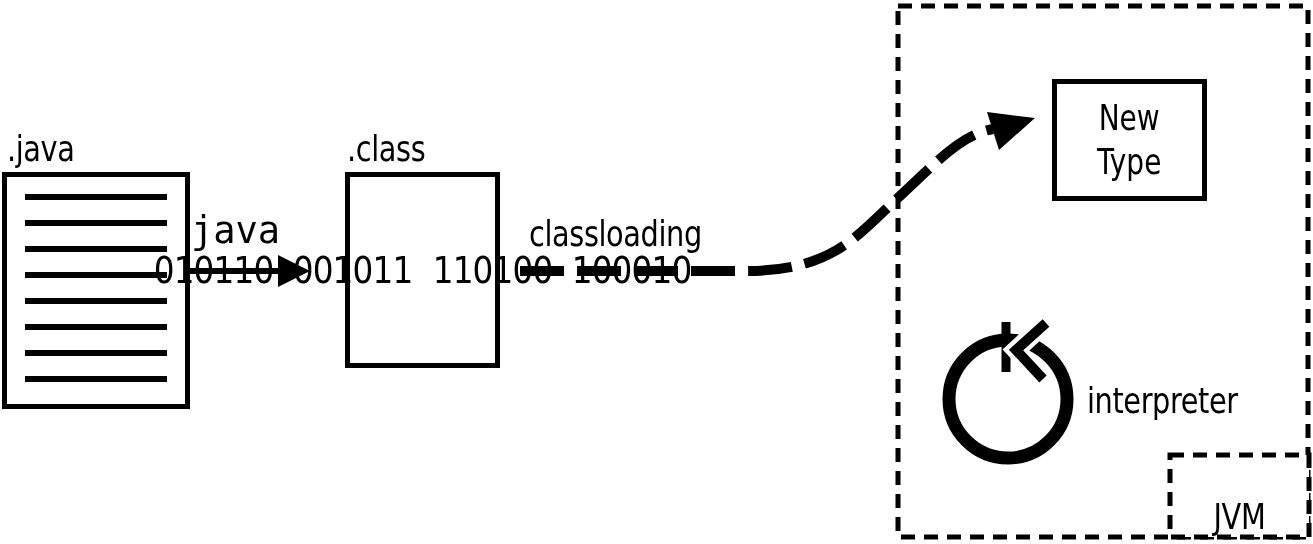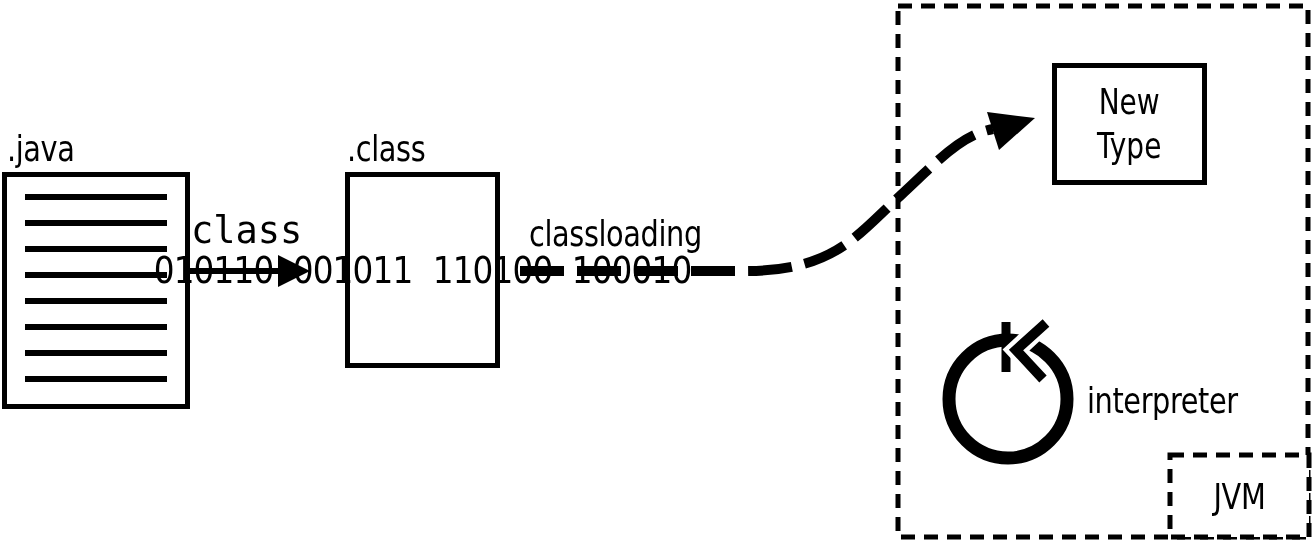--- a/index.html
+++ b/index.html
@@ -81,42 +81,42 @@
     line-height: 47px;
     letter-spacing: -1px;
     transform: scaleX(0.86);
     transform-origin: center;
     white-space: nowrap;
   }
   
   .newtype-box {
     position: absolute;
     left: 1052px;
-    top: 63px;
+    top: 79px;
     width: 145px;
     height: 112px;
     border: 5px solid #000000;
     background: #ffffff;
     display: flex;
     flex-direction: column;
     justify-content: center;
     align-items: center;
   }
   .newtype-line {
     font-size: 35px;
     line-height: 44px;
     transform: scaleX(0.80);
     transform-origin: center;
     white-space: nowrap;
   }
   
   .jvm-label-text {
     position: absolute;
     left: 1170px;
-    top: 479px;
+    top: 499px;
     width: 139px;
     text-align: center;
     font-size: 36px;
     line-height: 1;
     letter-spacing: -0.5px;
   }
   .jvm-label-text .inner {
     display: inline-block;
     transform: scaleX(0.80);
     transform-origin: center;
@@ -157,21 +157,21 @@
     <div class="doc-line"></div>
     <div class="doc-line"></div>
     <div class="doc-line"></div>
     <div class="doc-line"></div>
     <div class="doc-line"></div>
     <div class="doc-line"></div>
     <div class="doc-line"></div>
     <div class="doc-line"></div>
   </div>
 
-  <div class="mono-label" style="left:191px; top:212px;">class</div>
+  <div class="mono-label" style="left:191px; top:212px;">java</div>
 
   <div class="dlabel" style="left:347px; top:131px;">.class</div>
 
   <div class="class-box">
     <div class="binary-line">010110</div>
     <div class="binary-line">001011</div>
     <div class="binary-line">110100</div>
     <div class="binary-line">100010</div>
   </div>
 

